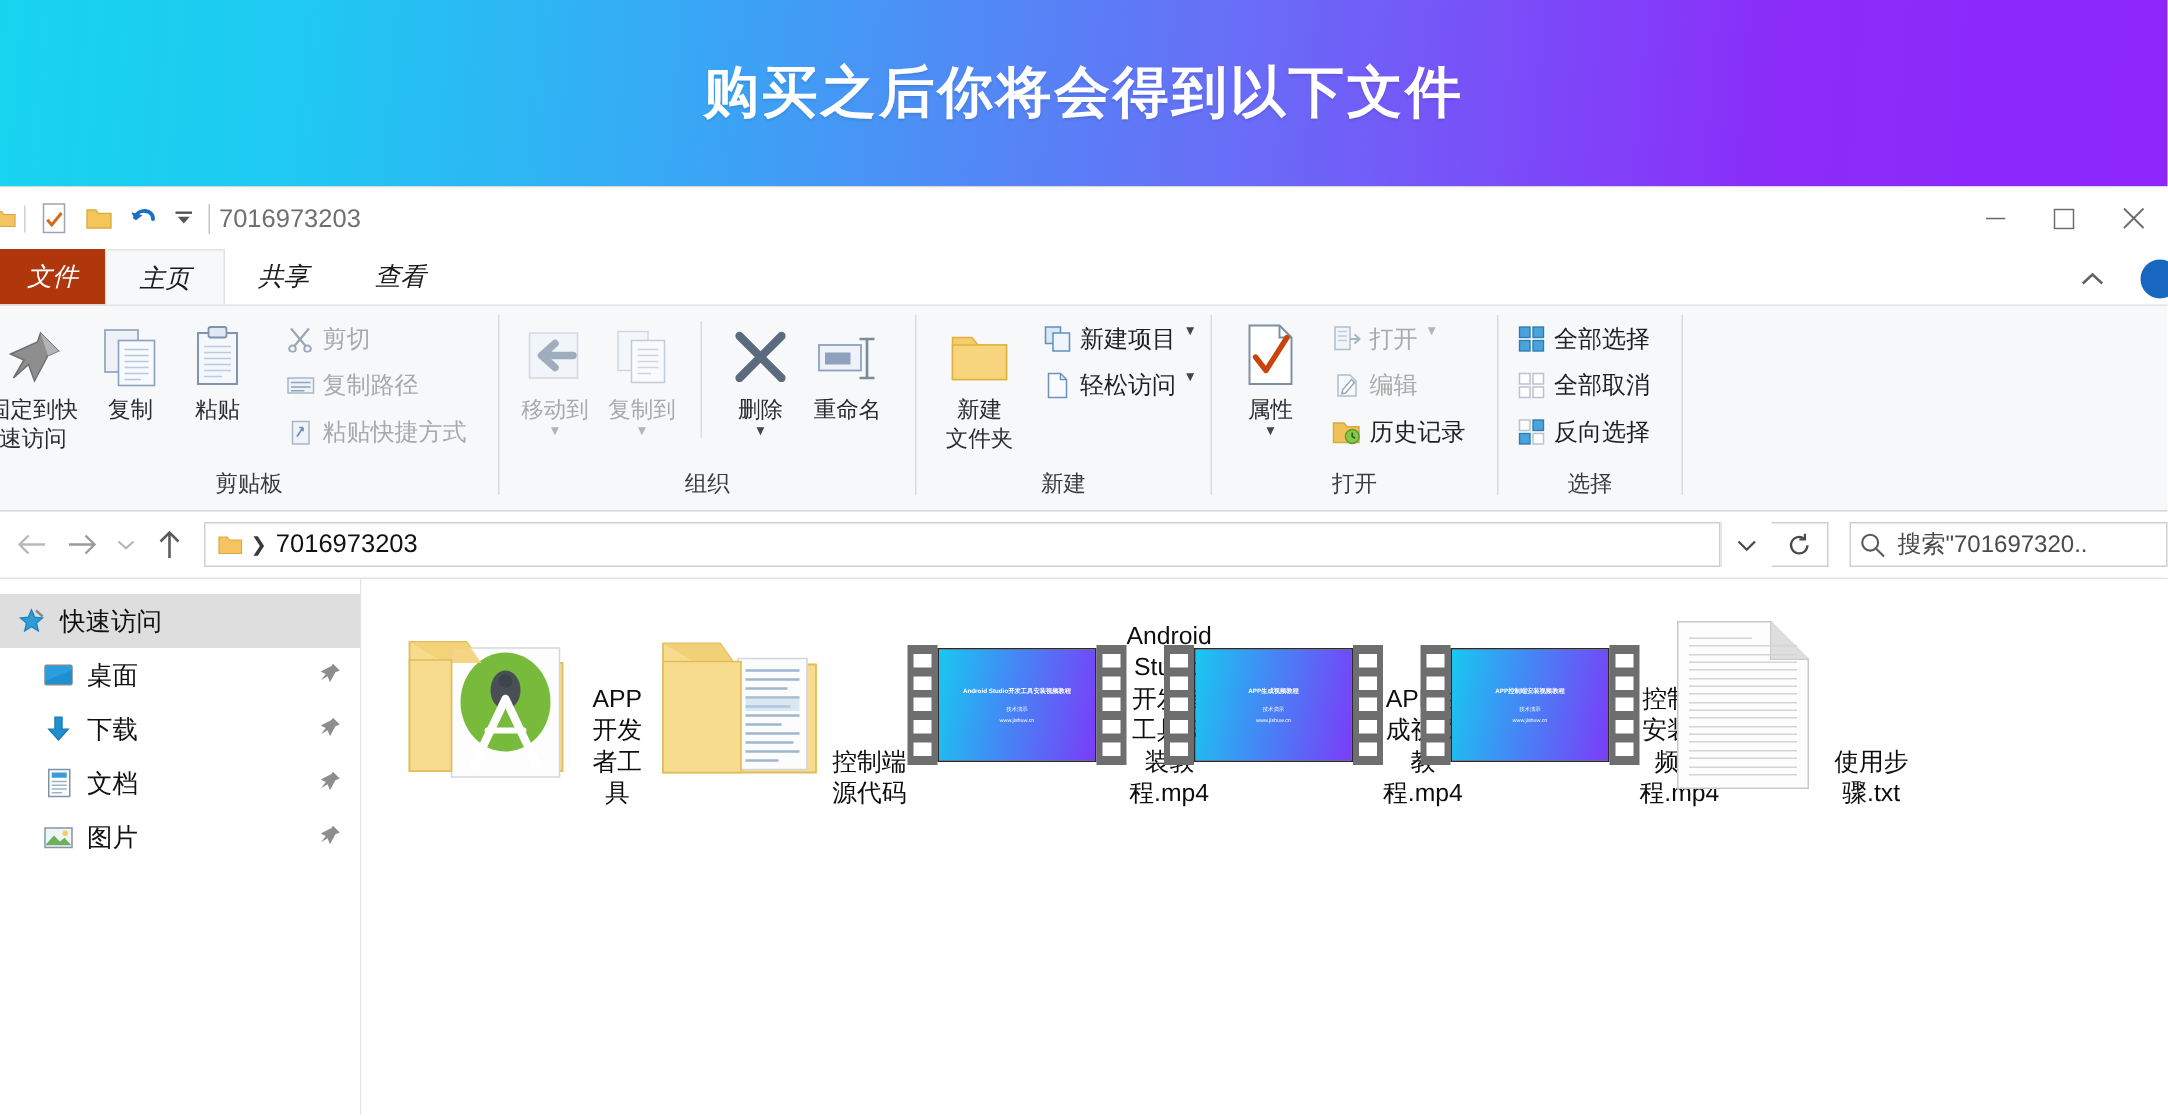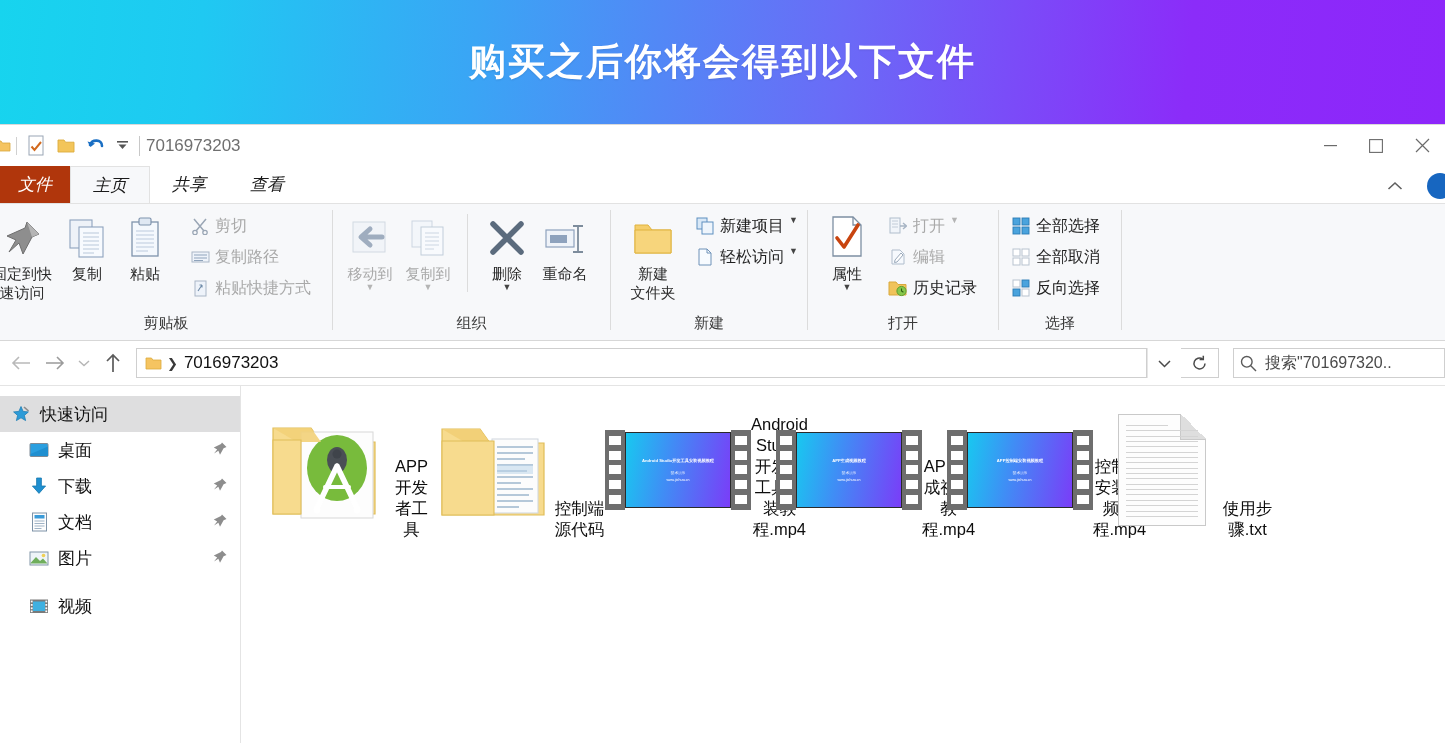--- a/index.html
+++ b/index.html
@@ -643,39 +643,20 @@
           <svg width="16" height="16" viewBox="0 0 16 16">
             <path d="M10 1.5 L14.5 6 L11.6 7.2 L8 13.8 L6.4 9.8 L2 12.5 L5.2 8.4 L1.8 6.6 L9 3 Z" fill="#8d8d8d"></path>
           </svg>
         </span>
       </div>
 
       <div style="height:12px;"></div>
 
 
 
-      <div class="side-item indent">
-        <span class="side-icon">
-          <svg width="20" height="17" viewBox="0 0 20 17">
-            <rect x="1" y="1.5" width="18" height="13.5" fill="#7a7a7a"></rect>
-            <rect x="4" y="3.5" width="12" height="9.5" fill="#3fb0e0"></rect>
-            <g fill="#fff">
-                <rect x="1.8" y="2.6" width="1.8" height="1.8"></rect>
-                <rect x="1.8" y="6" width="1.8" height="1.8"></rect>
-                <rect x="1.8" y="9.4" width="1.8" height="1.8"></rect>
-                <rect x="1.8" y="12.4" width="1.8" height="1.8"></rect>
-                <rect x="16.4" y="2.6" width="1.8" height="1.8"></rect>
-                <rect x="16.4" y="6" width="1.8" height="1.8"></rect>
-                <rect x="16.4" y="9.4" width="1.8" height="1.8"></rect>
-                <rect x="16.4" y="12.4" width="1.8" height="1.8"></rect>
-              </g>
-          </svg>
-        </span>
-        <span class="side-label">视频</span>
-      </div>
     </div>
 
     <div class="files">
 
       <div class="file-item">
         <div class="file-thumb">
           <svg width="126" height="120" viewBox="0 0 126 120">
             <path d="M10 18 H48 L58 32 H112 V104 H10 Z" fill="#f7db8e" stroke="#e0bd58" stroke-width="1.2"></path>
             <g transform="translate(38,22)">
               <rect x="0" y="0" width="72" height="86" fill="#fdfdfd" stroke="#d7d7d7" stroke-width="1"></rect>

